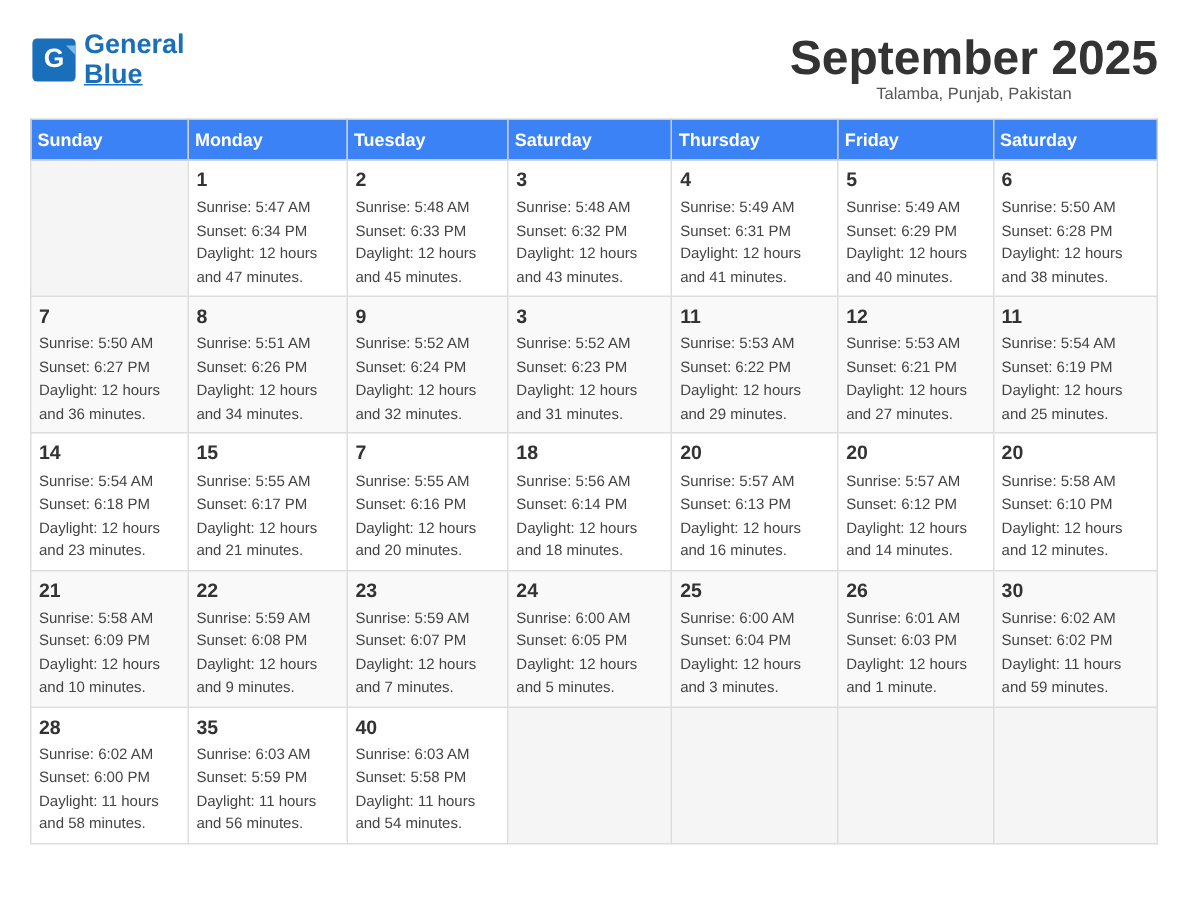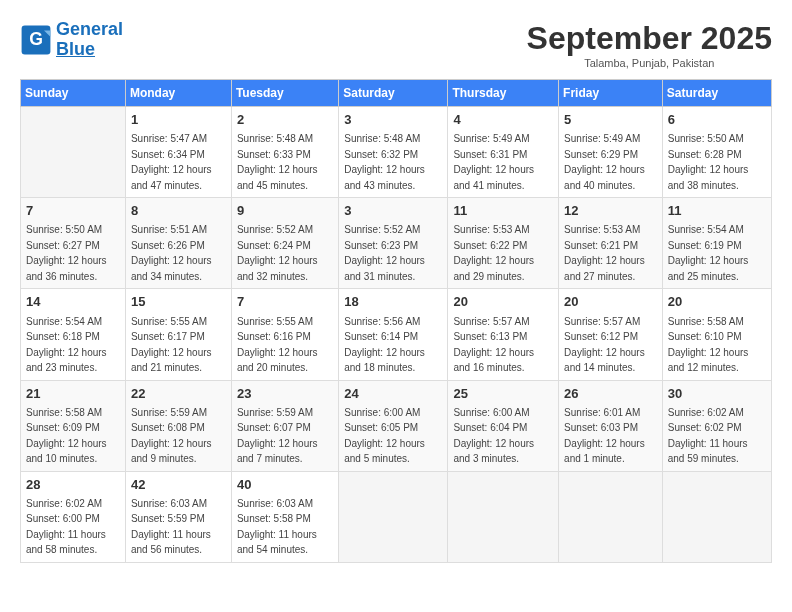--- a/index.html
+++ b/index.html
@@ -161,21 +161,21 @@
         <td><span class="day-num">21</span><span class="day-info">Sunrise: 5:58 AM<br>Sunset: 6:09 PM<br>Daylight: 12 hours and 10 minutes.</span></td>
         <td><span class="day-num">22</span><span class="day-info">Sunrise: 5:59 AM<br>Sunset: 6:08 PM<br>Daylight: 12 hours and 9 minutes.</span></td>
         <td><span class="day-num">23</span><span class="day-info">Sunrise: 5:59 AM<br>Sunset: 6:07 PM<br>Daylight: 12 hours and 7 minutes.</span></td>
         <td><span class="day-num">24</span><span class="day-info">Sunrise: 6:00 AM<br>Sunset: 6:05 PM<br>Daylight: 12 hours and 5 minutes.</span></td>
         <td><span class="day-num">25</span><span class="day-info">Sunrise: 6:00 AM<br>Sunset: 6:04 PM<br>Daylight: 12 hours and 3 minutes.</span></td>
         <td><span class="day-num">26</span><span class="day-info">Sunrise: 6:01 AM<br>Sunset: 6:03 PM<br>Daylight: 12 hours and 1 minute.</span></td>
         <td><span class="day-num">30</span><span class="day-info">Sunrise: 6:02 AM<br>Sunset: 6:02 PM<br>Daylight: 11 hours and 59 minutes.</span></td>
       </tr>
       <tr>
         <td><span class="day-num">28</span><span class="day-info">Sunrise: 6:02 AM<br>Sunset: 6:00 PM<br>Daylight: 11 hours and 58 minutes.</span></td>
-        <td><span class="day-num">42</span><span class="day-info">Sunrise: 6:03 AM<br>Sunset: 5:59 PM<br>Daylight: 11 hours and 56 minutes.</span></td>
+        <td><span class="day-num">35</span><span class="day-info">Sunrise: 6:03 AM<br>Sunset: 5:59 PM<br>Daylight: 11 hours and 56 minutes.</span></td>
         <td><span class="day-num">40</span><span class="day-info">Sunrise: 6:03 AM<br>Sunset: 5:58 PM<br>Daylight: 11 hours and 54 minutes.</span></td>
         <td class="empty-cell"></td>
         <td class="empty-cell"></td>
         <td class="empty-cell"></td>
         <td class="empty-cell"></td>
       </tr>
     </tbody>
 </table>
 
 </body></html>

